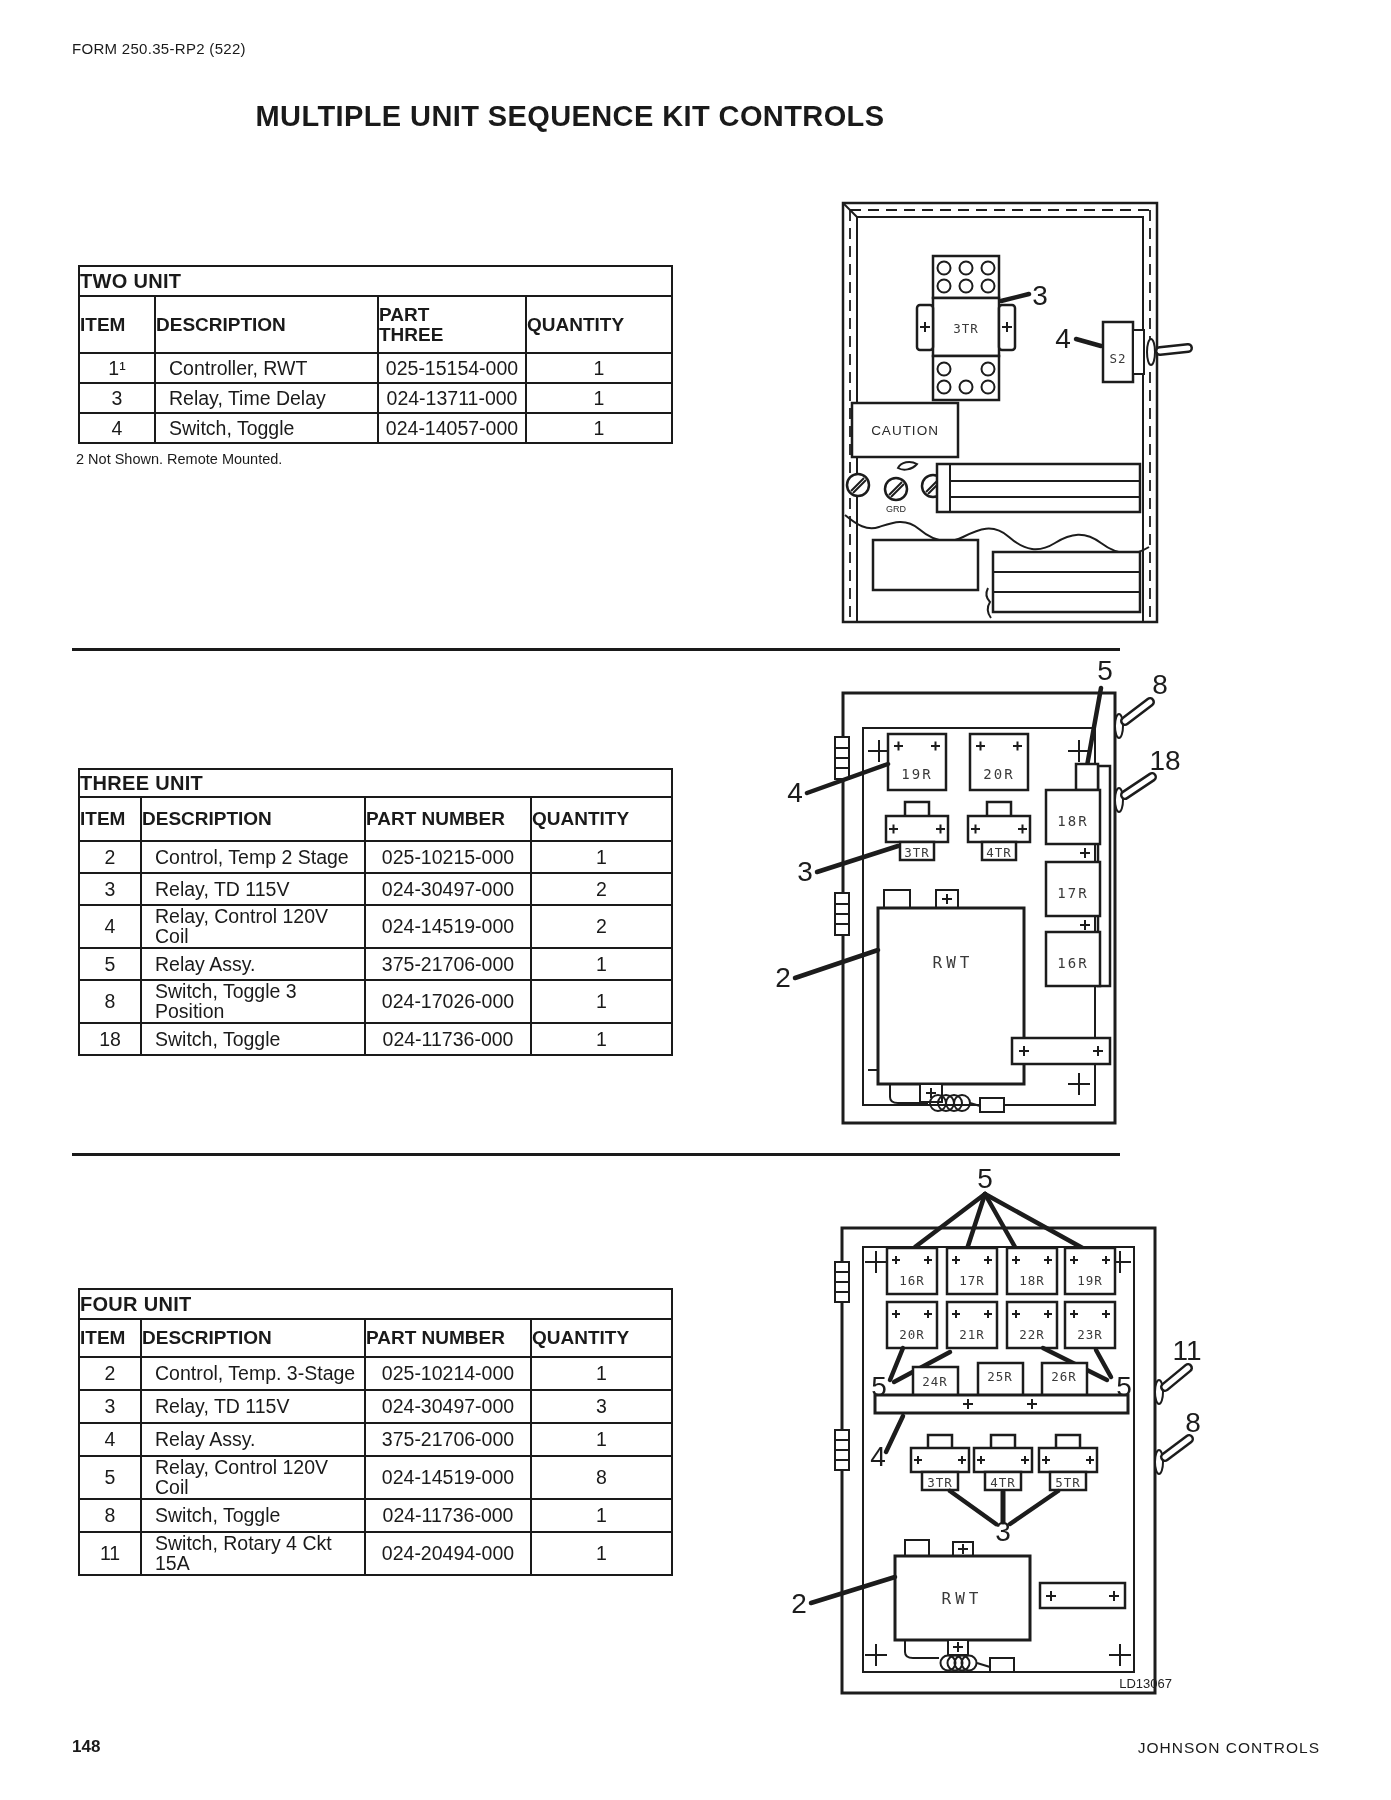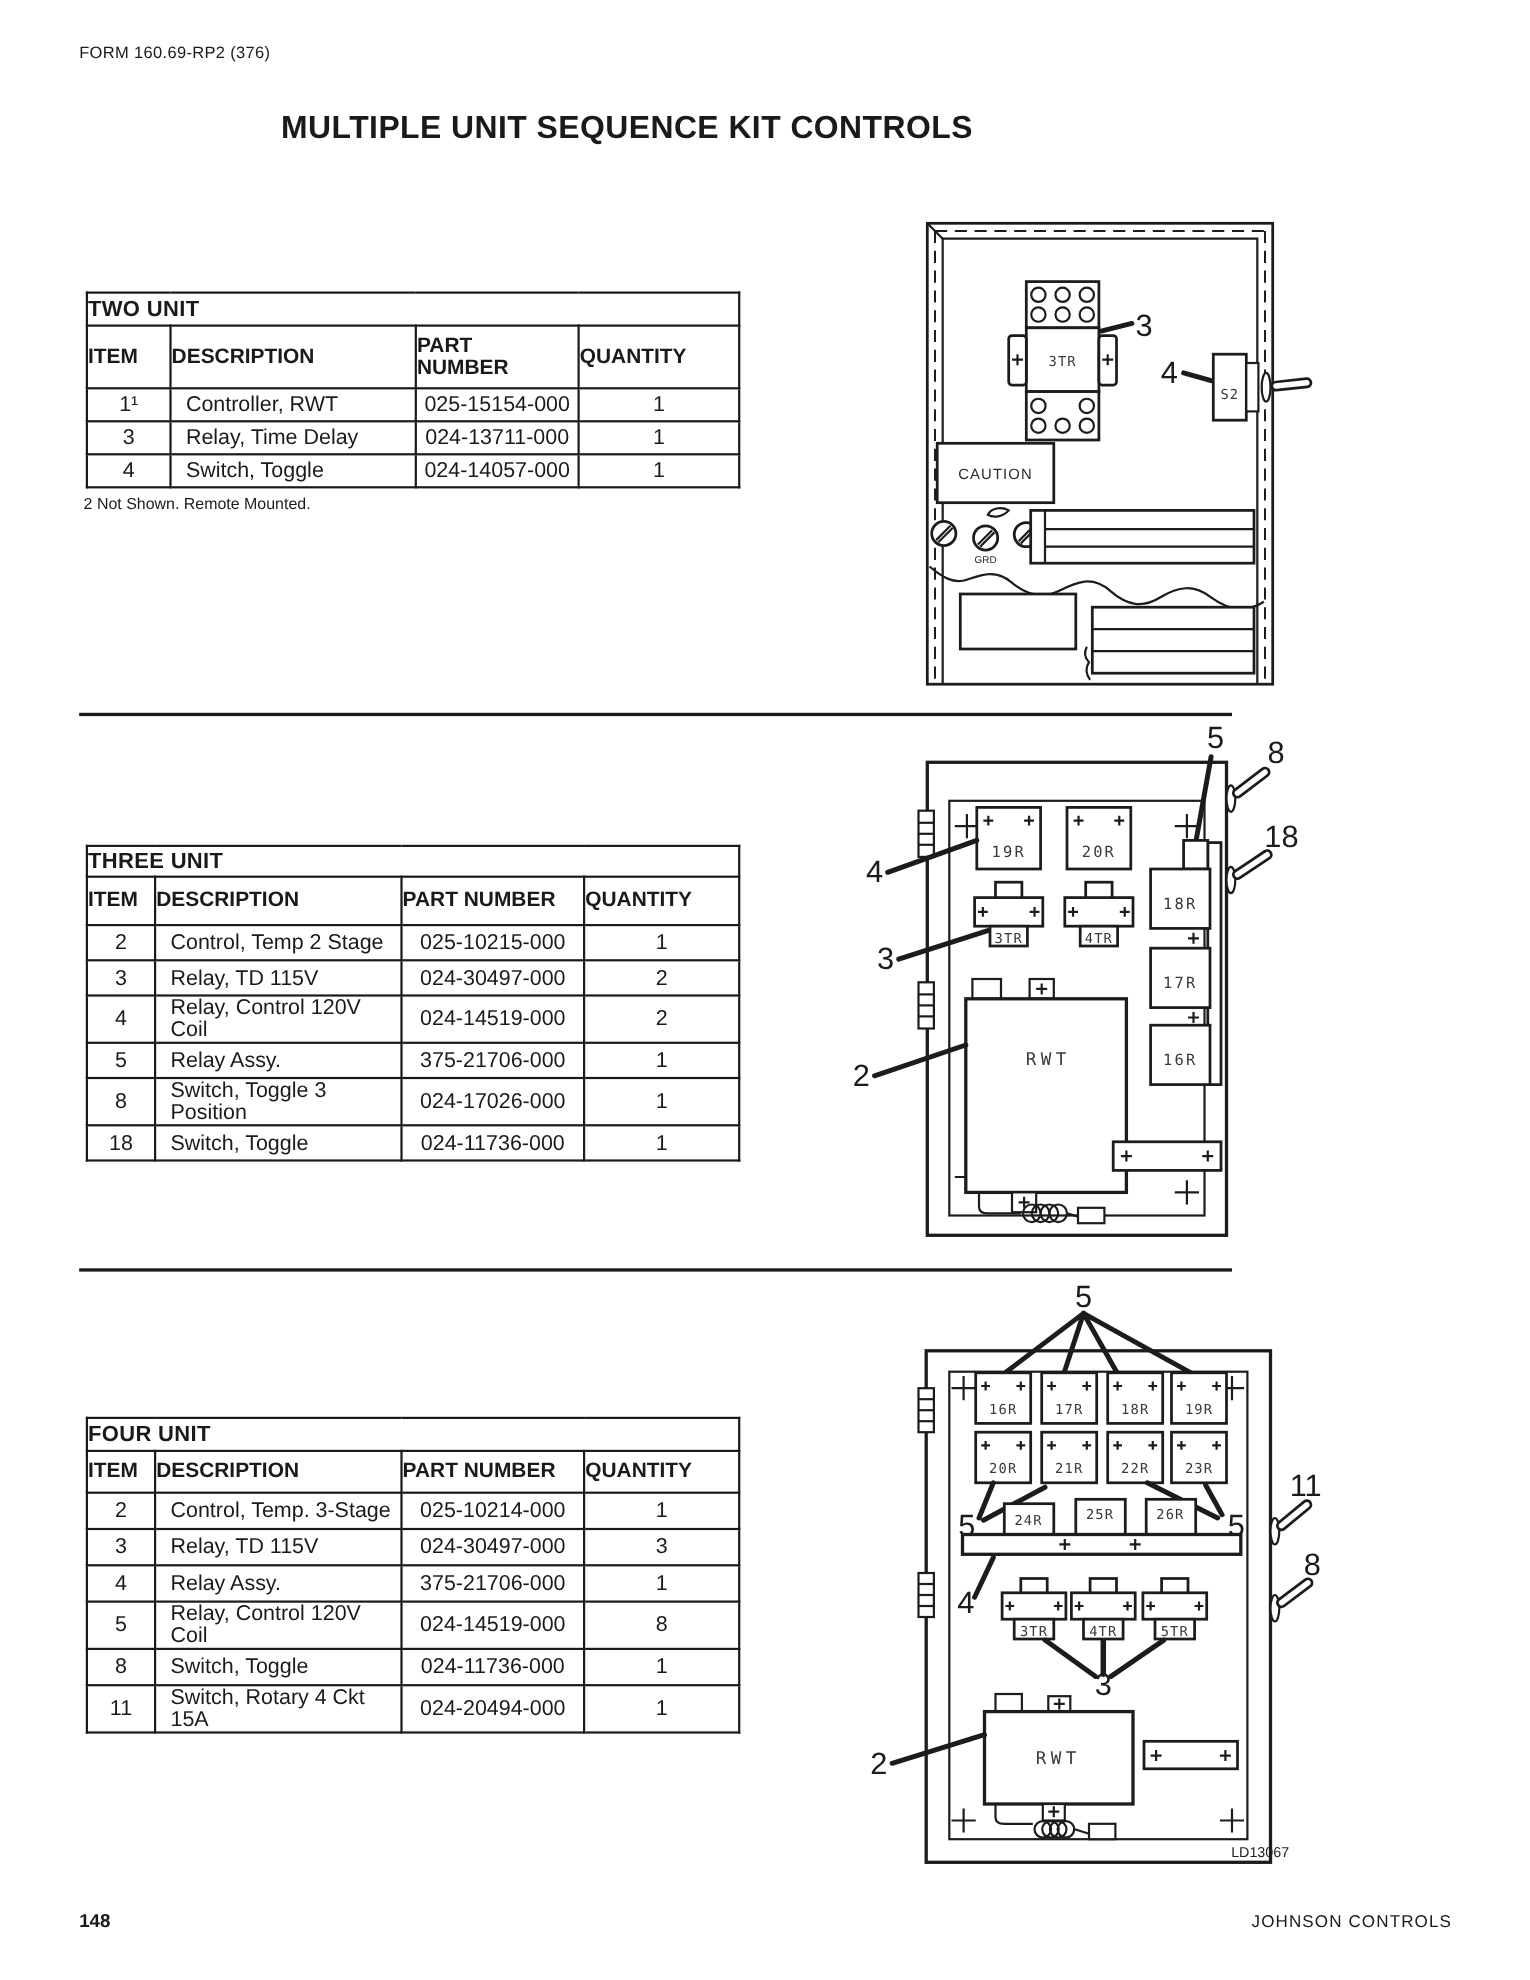--- a/index.html
+++ b/index.html
@@ -59,40 +59,40 @@
   text.fig   { font:13px "Liberation Sans", sans-serif; fill:#222; text-anchor:end; }
 
   .footer-left  { left:72px; top:1737px; font-size:17px; font-weight:bold; }
   .footer-right { right:71px; top:1739px; font-size:15.5px; letter-spacing:1px; }
 </style>
 </head>
 <body>
 
 <div class="page">
 
-  <div class="abs form-number">FORM 160.69-RP2 (376)</div>
+  <div class="abs form-number">FORM 250.35-RP2 (522)</div>
   <div class="abs doc-title">MULTIPLE UNIT SEQUENCE KIT CONTROLS</div>
 
   <div class="tblwrap" style="left:78px; top:265px;">
     <table class="parts two">
       <colgroup>
           <col style="width:76px">
           <col style="width:223px">
           <col style="width:148px">
           <col style="width:146px">
         </colgroup>
       <tbody>
           <tr class="t-title">
         <td colspan="4">TWO UNIT</td>
       </tr>
       <tr class="t-head">
         <th>ITEM</th>
         <th>DESCRIPTION</th>
         <th>PART
-NUMBER</th>
+THREE</th>
         <th>QUANTITY</th>
       </tr>
       <tr class="t-row">
         <td class="c-item">1¹</td>
         <td class="c-desc">Controller, RWT</td>
         <td class="c-part">025-15154-000</td>
         <td class="c-qty">1</td>
       </tr>
       <tr class="t-row">
         <td class="c-item">3</td>

